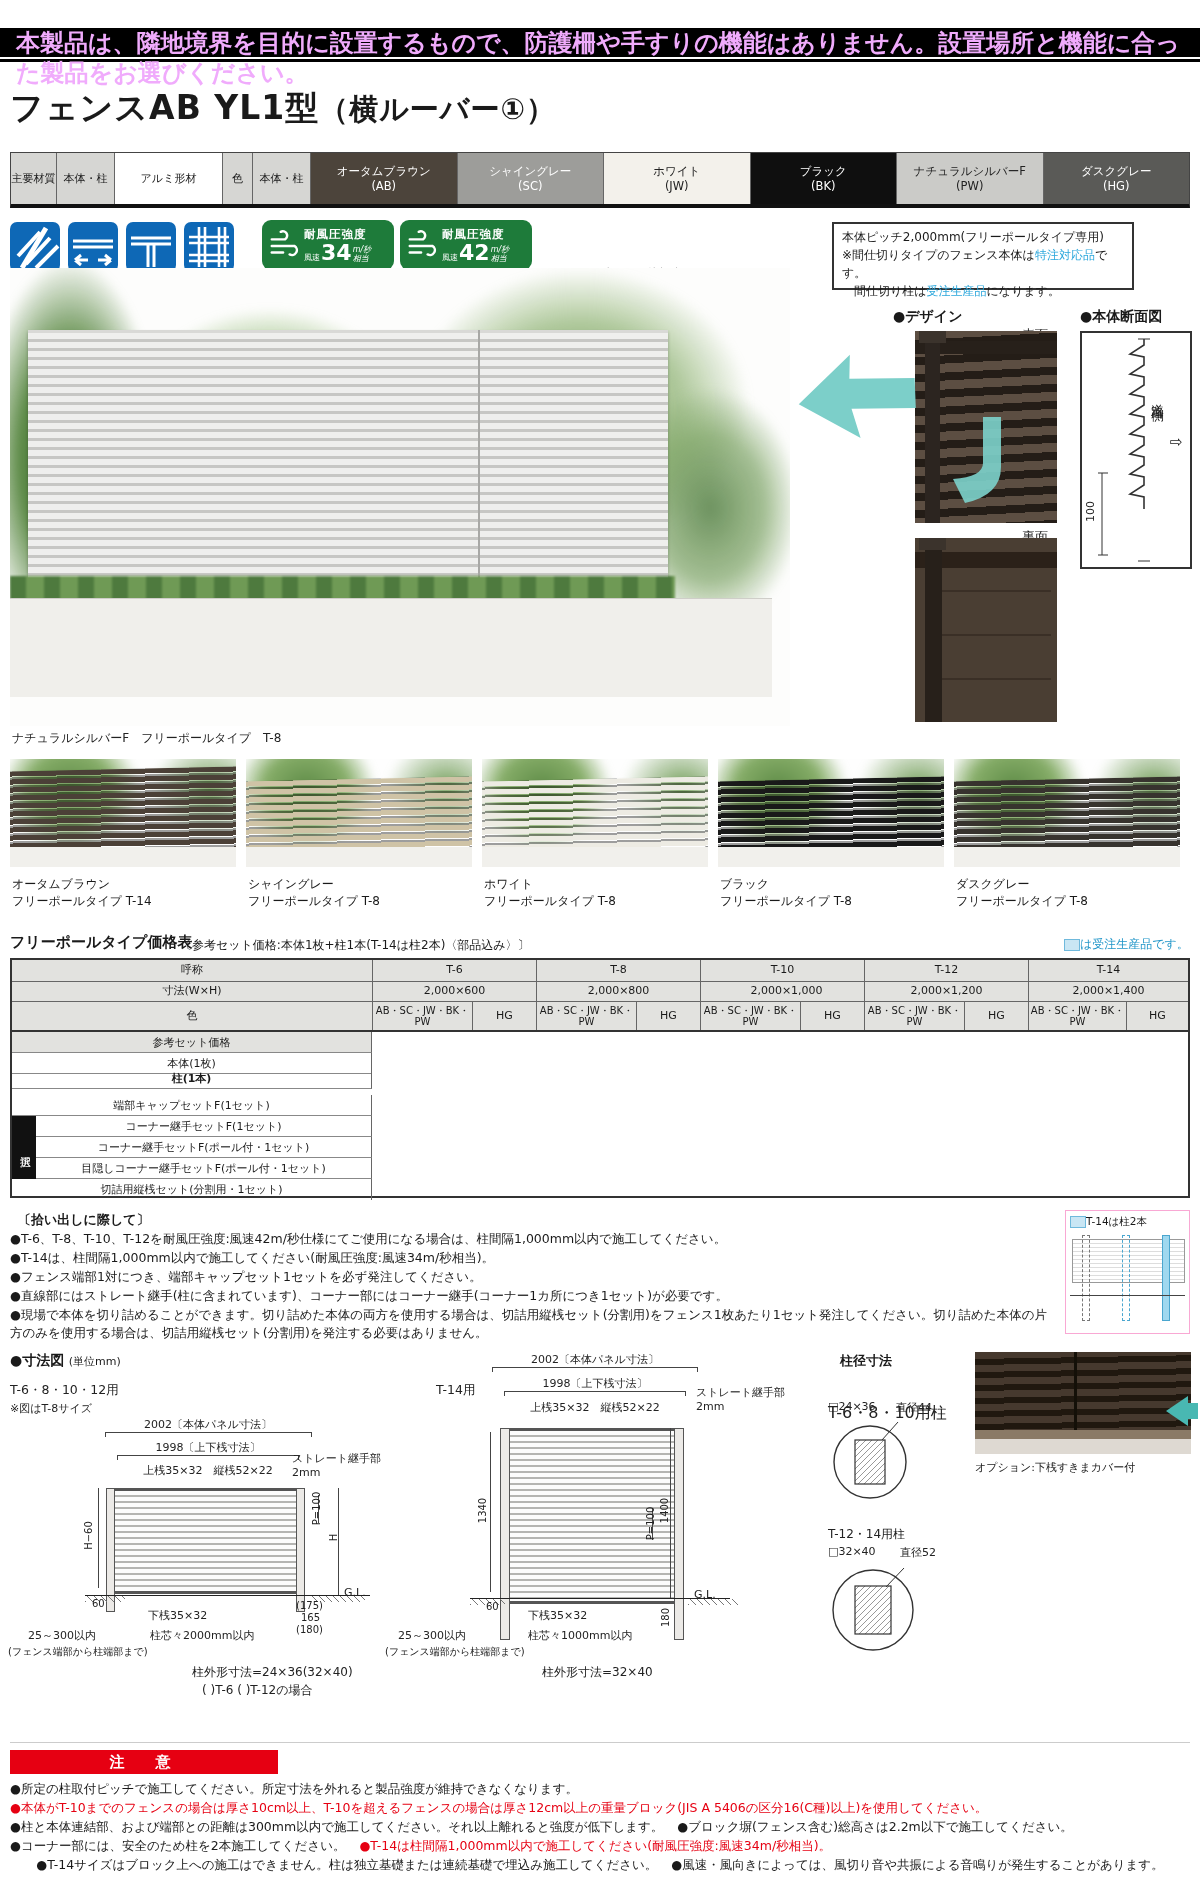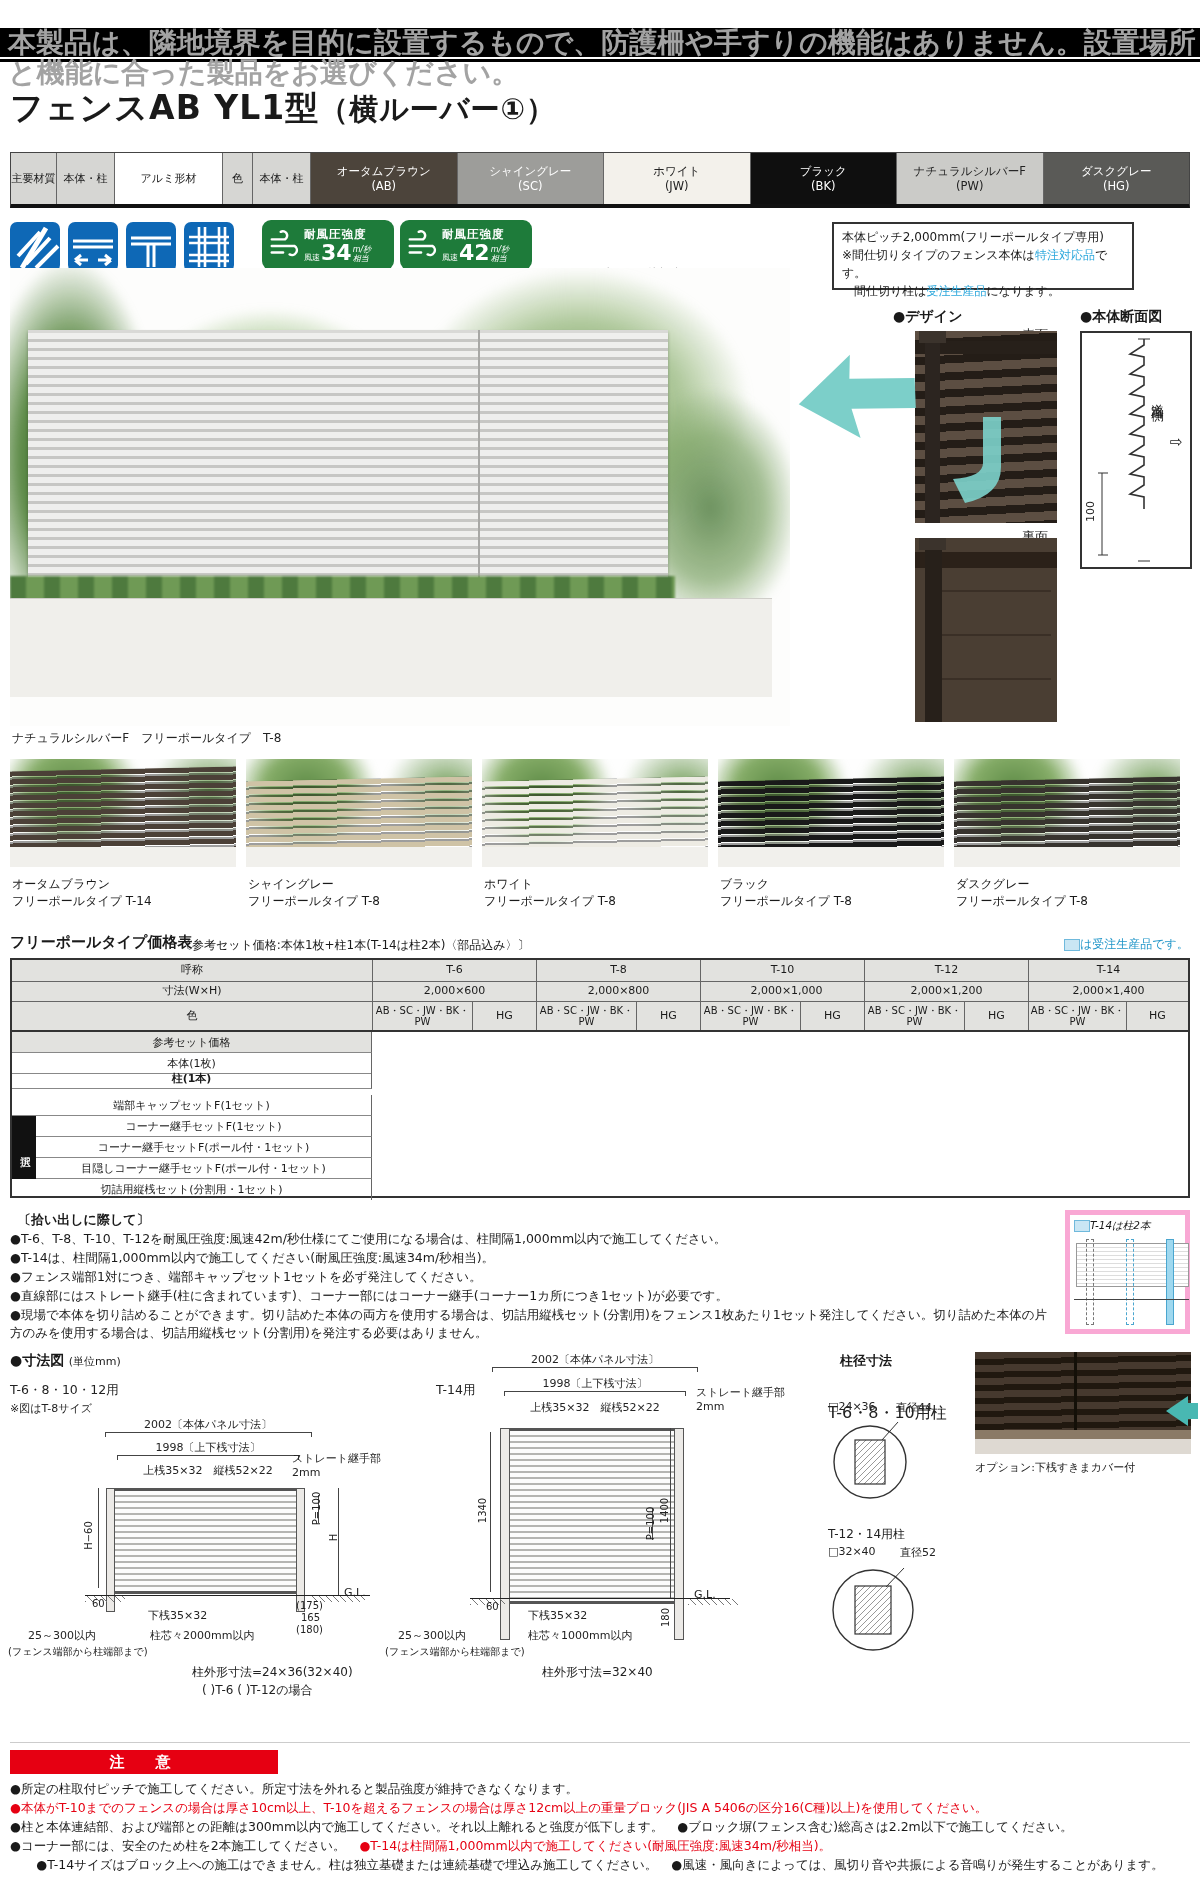--- a/index.html
+++ b/index.html
@@ -2,22 +2,22 @@
 <html><head>
 <meta charset="utf-8">
 <style>
   html,body{margin:0;padding:0;background:#fff;}
   #page{position:relative;width:1200px;height:1904px;background:#fff;overflow:hidden;
         font-family:"DejaVu Sans","Liberation Sans",sans-serif;color:#1a1a1a;}
   .abs{position:absolute;}
   .c{text-align:center;}
   .b{font-weight:bold;}
   
-  .banner{left:0;top:28px;width:1200px;height:34px;background:#000;color:#a3a3a3;
-          font-size:28px;font-weight:bold;line-height:30px;padding-left:8px;box-sizing:border-box;}
+  .banner{left:0;top:28px;width:1200px;height:34px;background:#000;color:#f0abfc;
+          font-size:24px;font-weight:bold;line-height:30px;padding-left:16px;box-sizing:border-box;}
   .banner-rule{position:absolute;left:0;bottom:3px;width:100%;height:2px;background:#fff;}
   
   .title{left:10px;top:86px;font-size:33px;font-weight:bold;letter-spacing:1px;}
   .title .sub{font-size:29px;}
   
   .spec{left:10px;top:152px;width:1180px;height:56px;display:flex;border:1px solid #444;
         border-bottom:4px solid #111;box-sizing:border-box;font-size:11px;}
   .spec>div{border-right:1px solid #666;display:flex;flex-direction:column;align-items:center;
         justify-content:center;box-sizing:border-box;line-height:1.25;text-align:center;word-break:break-all;}
   .spec>div:last-child{border-right:none;}
@@ -87,21 +87,21 @@
   .dimtxt{font-size:11px;color:#222;}
   .dimtxt10{font-size:10px;color:#222;}
   .rot{transform:rotate(-90deg);transform-origin:center;font-size:10px;color:#222;position:absolute;white-space:nowrap;}
   .vline{position:absolute;width:0;border-left:1px solid #444;}
   .hline{position:absolute;height:0;border-top:1.5px solid #222;}
   .brk{position:absolute;height:5px;border:1px solid #444;border-bottom:none;box-sizing:border-box;}
   .fpanel{position:absolute;background:repeating-linear-gradient(180deg,#fcfcfc 0 4px,#b5b5b2 4px 6px);
       border-top:3px solid #555;border-bottom:3px solid #555;}
   .fpost{position:absolute;width:9px;background:#eceae7;border:1px solid #555;box-sizing:border-box;}
   .hatch{position:absolute;height:6px;background:repeating-linear-gradient(45deg,#777 0 1px,transparent 1px 5px);}
-  .t14box{left:1065px;top:1210px;width:125px;height:124px;border:5px solid #f9a8d4;box-sizing:border-box;padding:4px;font-size:10.5px;font-style:italic;}
+  .t14box{left:1065px;top:1210px;width:125px;height:124px;border:1px solid #f9a8d4;box-sizing:border-box;padding:4px;font-size:10.5px;}
   .legendsq{display:inline-block;width:14px;height:10px;background:#c9e6f4;border:1px solid #6fb9dc;vertical-align:middle;}
   .optphoto{left:975px;top:1352px;width:216px;height:102px;overflow:hidden;
       background:repeating-linear-gradient(179deg,#46392e 0 7px,#20180f 7px 13px);}
   
   .cbanner{left:10px;top:1750px;width:268px;height:24px;background:#e60012;color:#fff;font-weight:bold;
       font-size:15px;text-align:center;line-height:24px;letter-spacing:8px;}
   .cline{position:absolute;left:10px;width:1180px;font-size:12.5px;line-height:1.4;}
   .red{color:#e60012;}
 </style>
 </head>

